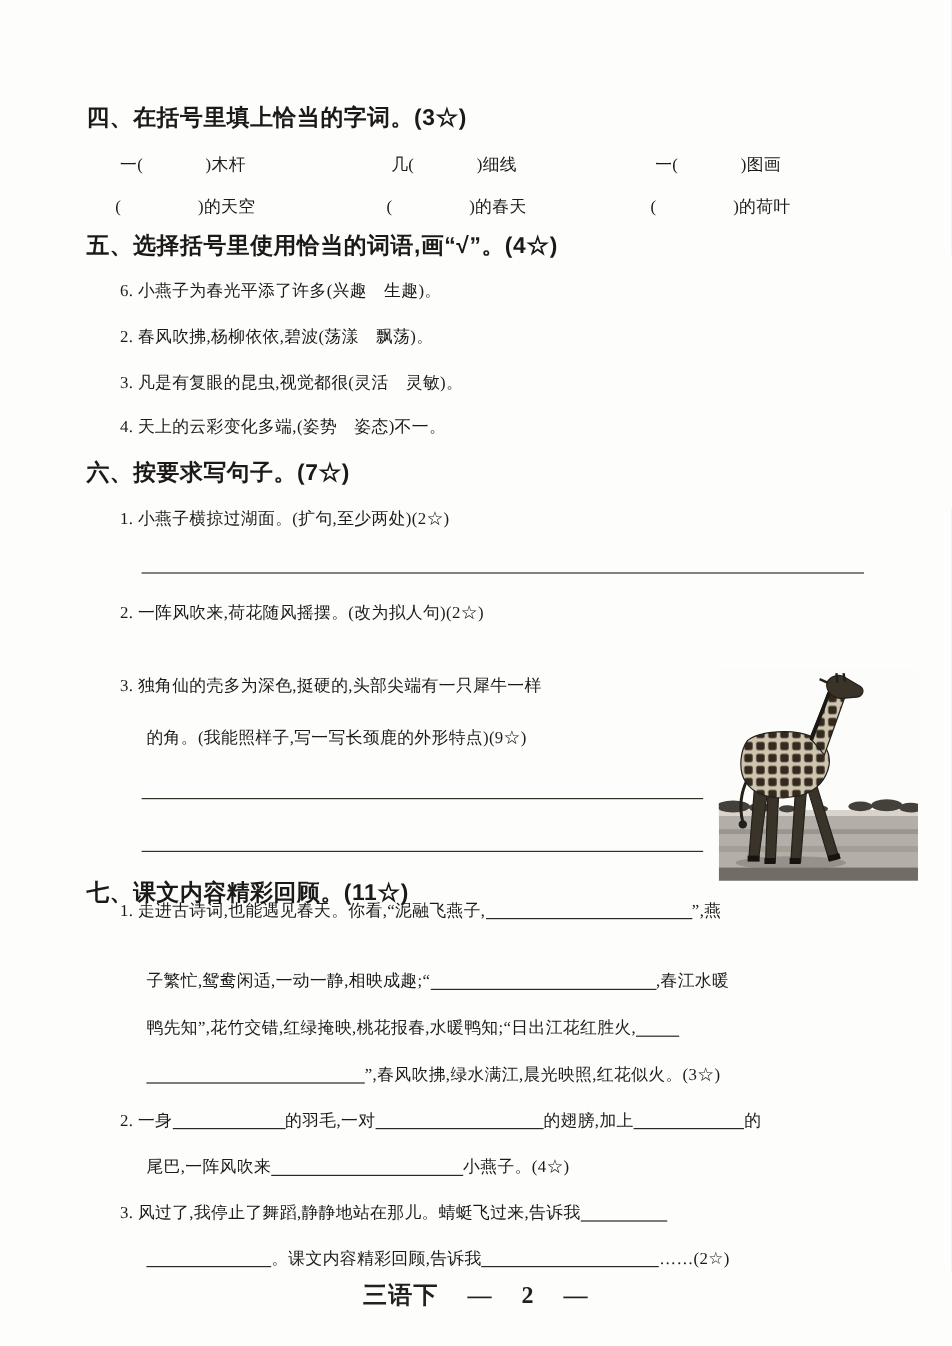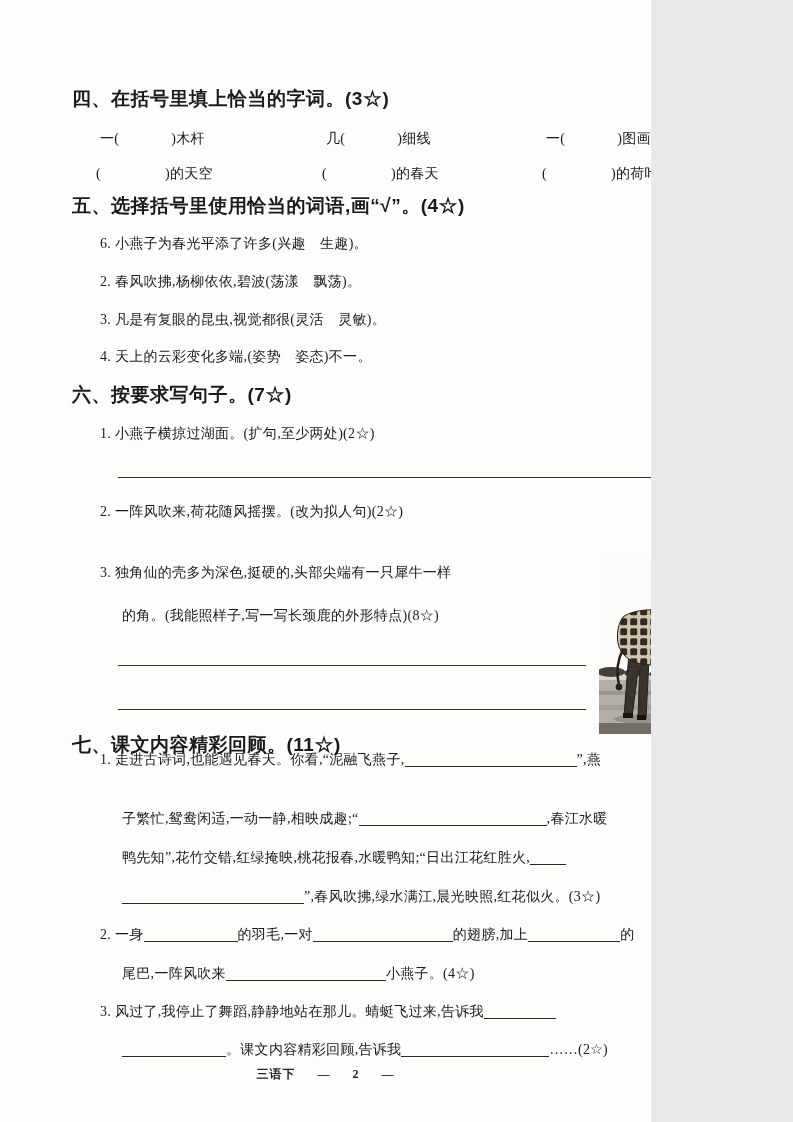--- a/index.html
+++ b/index.html
@@ -1,18 +1,18 @@
 <!DOCTYPE html>
 <html><head>
 <meta charset="utf-8">
 <style>
   html,body{margin:0;padding:0;background:#e9e9e9;}
   .page{
     position:relative;
-    width:651px;height:1122px;
+    width:793px;height:1122px;
     background:#fdfdfc;
     overflow:hidden;
     font-family:"Liberation Serif", serif;
     color:#1c1a18;
   }
   .ln{
     position:absolute;
     font-size:14px;
     line-height:26px;
     white-space:nowrap;
@@ -39,21 +39,21 @@
   }
   .giraffe{
     position:absolute;
     left:599px;top:557px;
     width:166px;height:177px;
   }
   .footer{
     position:absolute;
     top:1066px;left:0;right:0;
     text-align:center;
-    font-size:12px;
+    font-size:20px;
     font-weight:600;
     letter-spacing:1px;
     color:#23211e;
   }
   .footer span{margin:0 9px;}
 </style>
 </head>
 <body>
 
 <div class="page">
@@ -70,21 +70,21 @@
   <div class="ln" style="top:231px;left:100px">6. 小燕子为春光平添了许多(兴趣　生趣)。</div>
   <div class="ln" style="top:269px;left:100px">2. 春风吹拂,杨柳依依,碧波(荡漾　飘荡)。</div>
   <div class="ln" style="top:307px;left:100px">3. 凡是有复眼的昆虫,视觉都很(灵活　灵敏)。</div>
   <div class="ln" style="top:344px;left:100px">4. 天上的云彩变化多端,(姿势　姿态)不一。</div>
 
   <div class="ln ttl" style="top:382px;left:72px">六、按要求写句子。(7☆)</div>
   <div class="ln" style="top:421px;left:100px">1. 小燕子横掠过湖面。(扩句,至少两处)(2☆)</div>
   <div class="ans" style="top:477px;left:118px;width:602px"></div>
   <div class="ln" style="top:499px;left:100px">2. 一阵风吹来,荷花随风摇摆。(改为拟人句)(2☆)</div>
   <div class="ln" style="top:560px;left:100px">3. 独角仙的壳多为深色,挺硬的,头部尖端有一只犀牛一样</div>
-  <div class="ln" style="top:603px;left:122px">的角。(我能照样子,写一写长颈鹿的外形特点)(8☆)</div>
+  <div class="ln" style="top:603px;left:122px">的角。(我能照样子,写一写长颈鹿的外形特点)(9☆)</div>
   <div class="ans" style="top:665px;left:118px;width:468px"></div>
   <div class="ans" style="top:709px;left:118px;width:468px"></div>
 
   <svg class="giraffe" viewBox="0 0 166 177" aria-hidden="true">
     <defs>
       <pattern id="gspots" width="10" height="10" patternUnits="userSpaceOnUse">
         <rect width="10" height="10" fill="#cfc5ae"></rect>
         <rect x="1.2" y="1.2" width="7" height="7" rx="1.5" fill="#33291f"></rect>
       </pattern>
     </defs>

